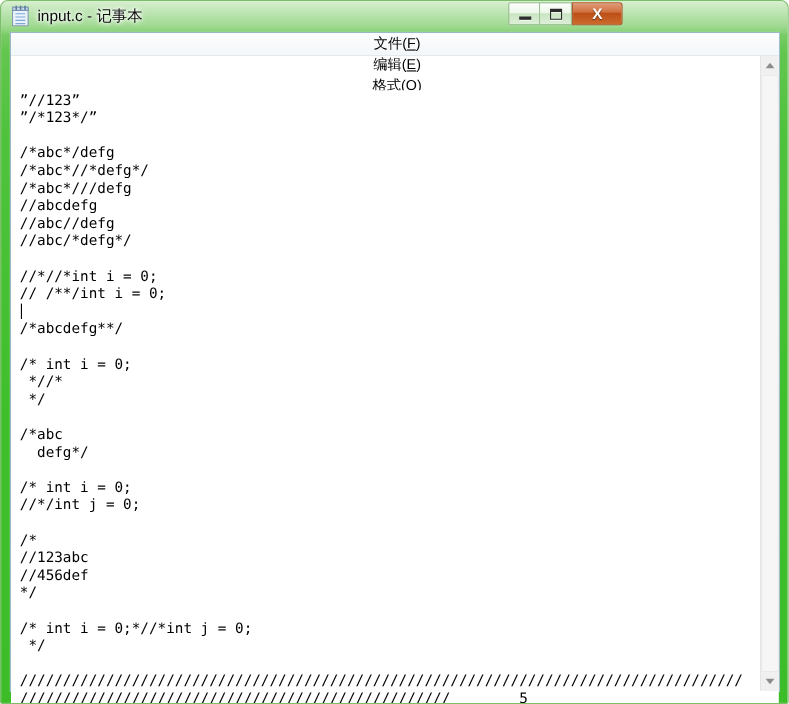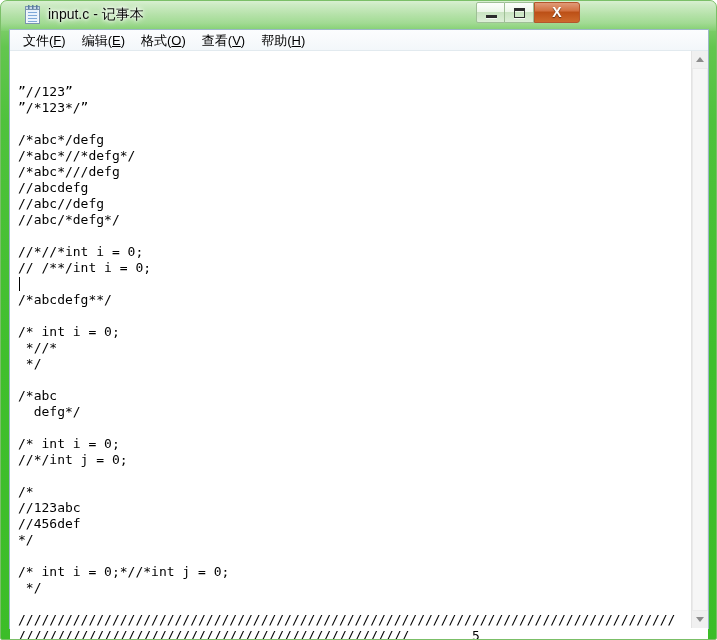--- a/index.html
+++ b/index.html
@@ -45,21 +45,21 @@
     background: linear-gradient(to bottom,
         rgba(255,255,255,0.55) 0%,
         rgba(255,255,255,0.30) 45%,
         rgba(255,255,255,0.05) 100%);
     pointer-events: none;
   }
 
   
   #titlebar {
     position: absolute;
-    left: 14px; top: 0;
+    left: 0; top: 0;
     width: 569px; height: 28px;
   }
   #title-icon {
     position: absolute;
     left: 9px; top: 4px;
     width: 17px; height: 19px;
   }
   #title-text {
     position: absolute;
     left: 33px; top: 4px;
@@ -155,20 +155,21 @@
     position: absolute;
     left: 0; top: 0;
     width: 698px;
     height: 21px;
     background: linear-gradient(to bottom, #fcfdfe 0%, #f3f7fa 100%);
     border-bottom: 1px solid #e2eaef;
     box-sizing: border-box;
     display: flex;
     align-items: center;
     padding-left: 6px;
+    flex-direction: column;
   }
   .menu-item {
     font-size: 13px;
     color: #000000;
     padding: 2px 7px 2px 7px;
     margin-right: 2px;
     line-height: 15px;
     white-space: nowrap;
     cursor: default;
   }

